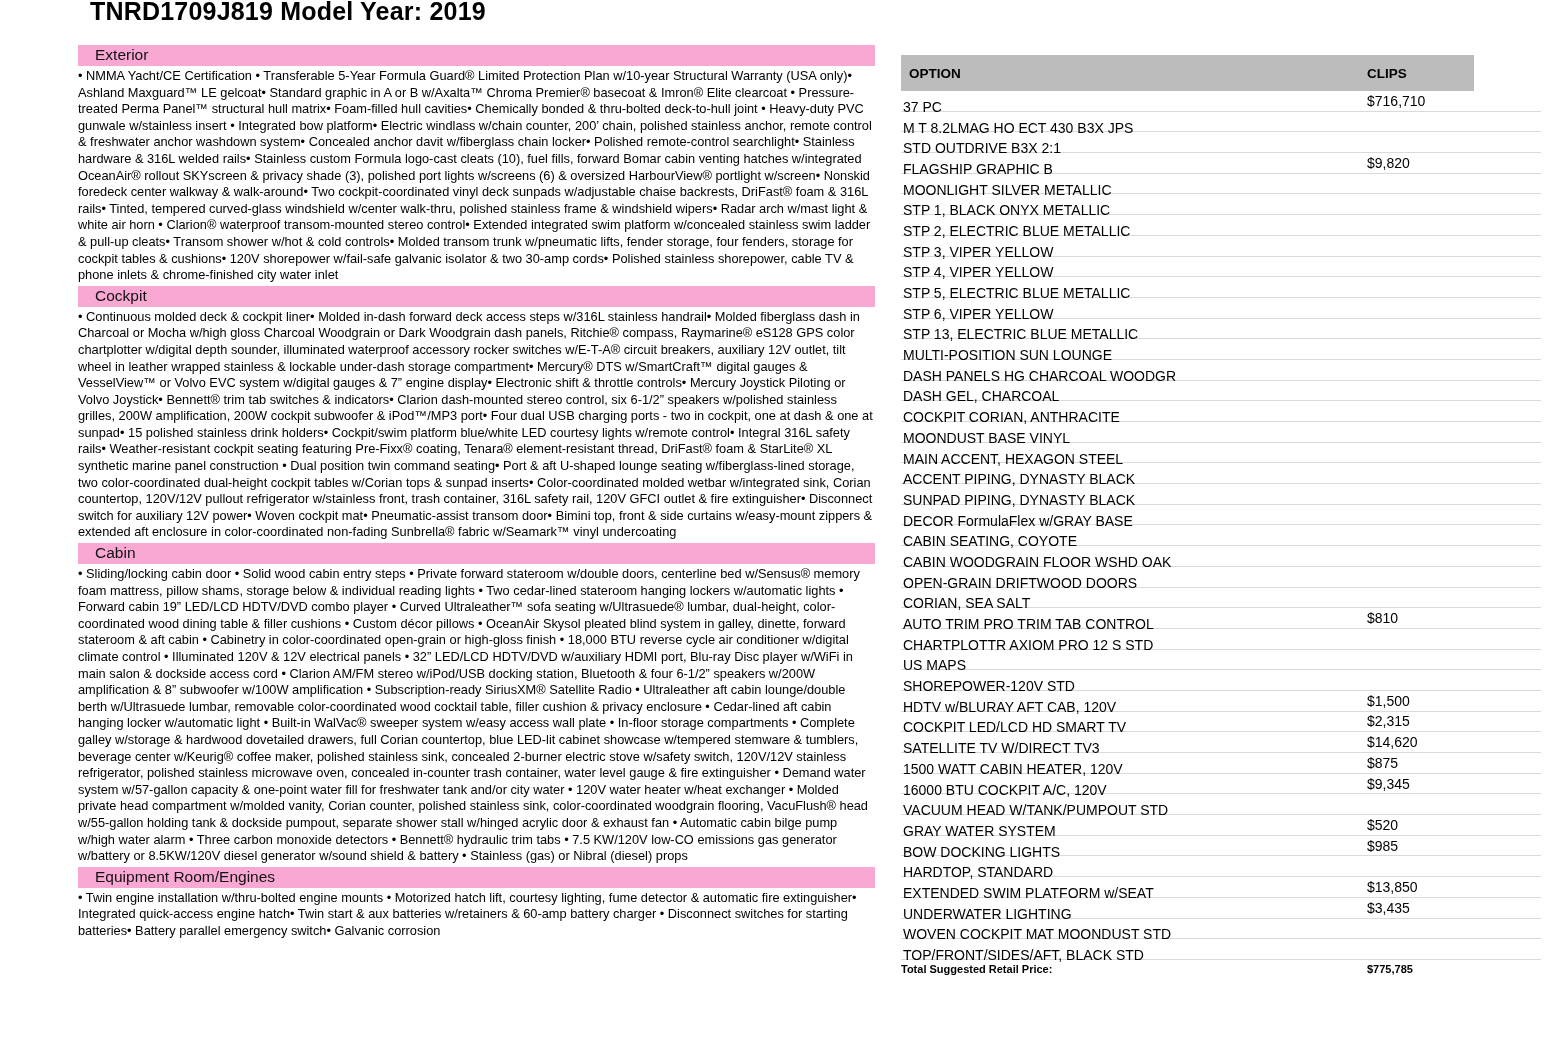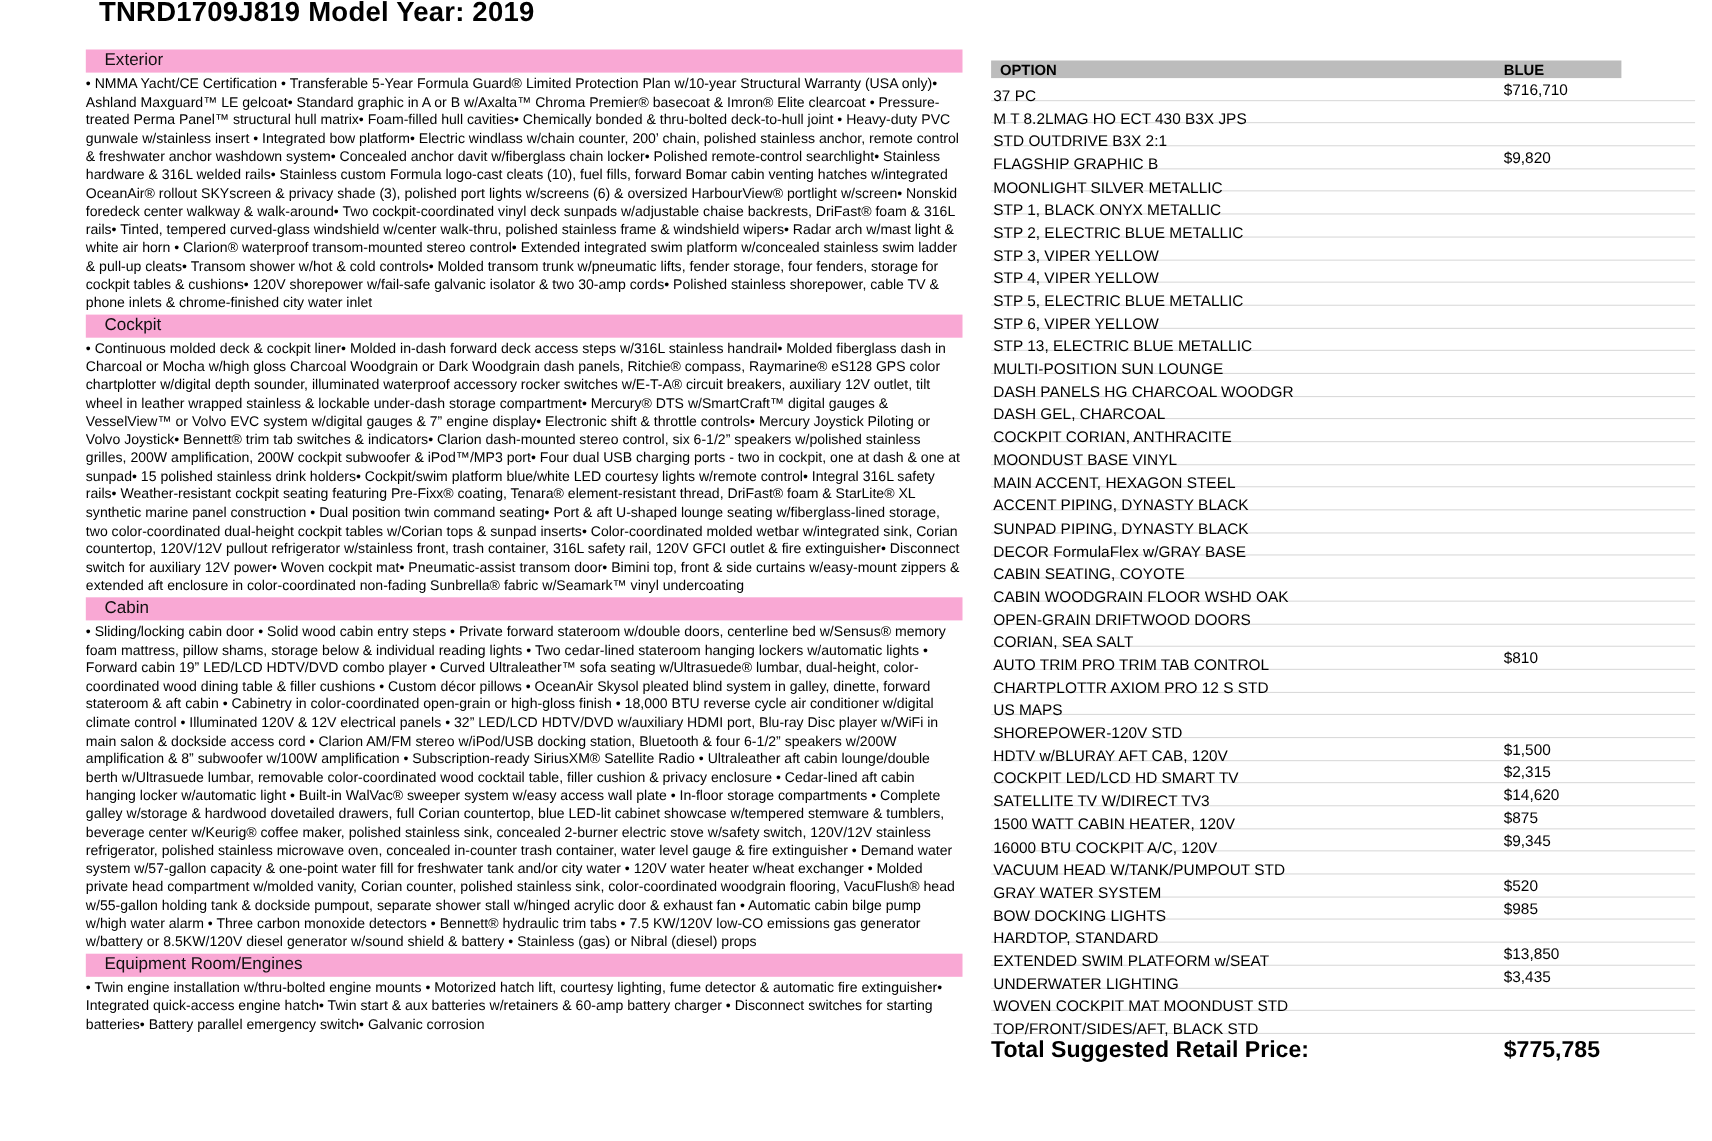--- a/index.html
+++ b/index.html
@@ -39,38 +39,38 @@
     text-align: left;
   }
 
   .right-col {
     position: absolute; left: 901px; top: 55px; width: 655px;
   }
   .thead {
     display: grid; grid-template-columns: 466px 1fr;
     width: 573px;
     background: #bcbcbc;
-    height: 16px; align-items: center;
+    height: 36px; align-items: center;
     font-weight: bold; font-size: 13.5px;
   }
   .thead .th-option { padding-left: 8px; }
   .thead .th-msrp { padding-left: 0px; }
   .tbody { width: 640px; }
   .trow {
     display: grid; grid-template-columns: 466px 1fr;
     height: 20.7px; align-items: center;
     border-bottom: 1px solid #dadada;
     font-size: 14px;
   }
   .trow .cell-option { padding-left: 2px; white-space: nowrap; overflow: hidden; margin-top: 12px; }
   .trow .cell-msrp { white-space: nowrap; }
   .total-row {
     display: grid; grid-template-columns: 466px 1fr;
     margin-top: 3px;
-    font-size: 21px; font-weight: bold;
+    font-size: 11px; font-weight: bold;
     align-items: center;
   }
 </style>
 </head>
 <body>
 
 <div class="page">
 
   <div class="doc-title">TNRD1709J819 Model Year: 2019</div>
 
@@ -90,21 +90,21 @@
       </div>
       <div class="spec-section">
         <div class="section-heading">Equipment Room/Engines</div>
         <div class="section-body">• Twin engine installation w/thru-bolted engine mounts • Motorized hatch lift, courtesy lighting, fume detector &amp; automatic fire extinguisher• Integrated quick-access engine hatch• Twin start &amp; aux batteries w/retainers &amp; 60-amp battery charger • Disconnect switches for starting batteries• Battery parallel emergency switch• Galvanic corrosion</div>
       </div>
     </div>
 
   <div class="right-col">
     <div class="thead">
       <span class="th-option">OPTION</span>
-      <span class="th-msrp">BLUE</span>
+      <span class="th-msrp">CLIPS</span>
     </div>
     <div class="tbody">
 
     <div class="trow">
           <span class="cell-option">37 PC</span>
           <span class="cell-msrp">$716,710</span>
         </div>
         <div class="trow">
           <span class="cell-option">M T 8.2LMAG HO ECT 430 B3X JPS</span>
           <span class="cell-msrp"></span>

